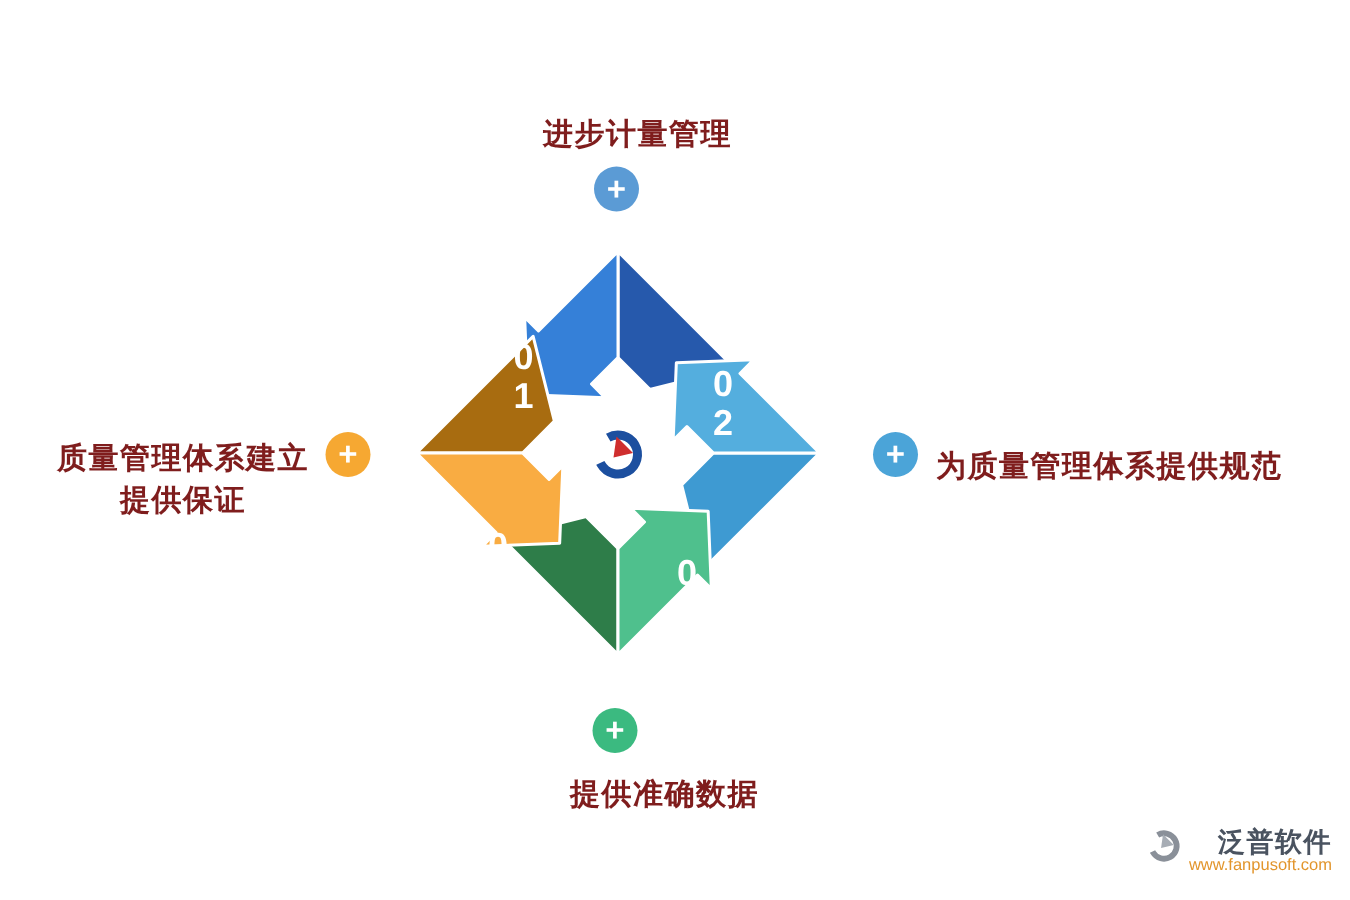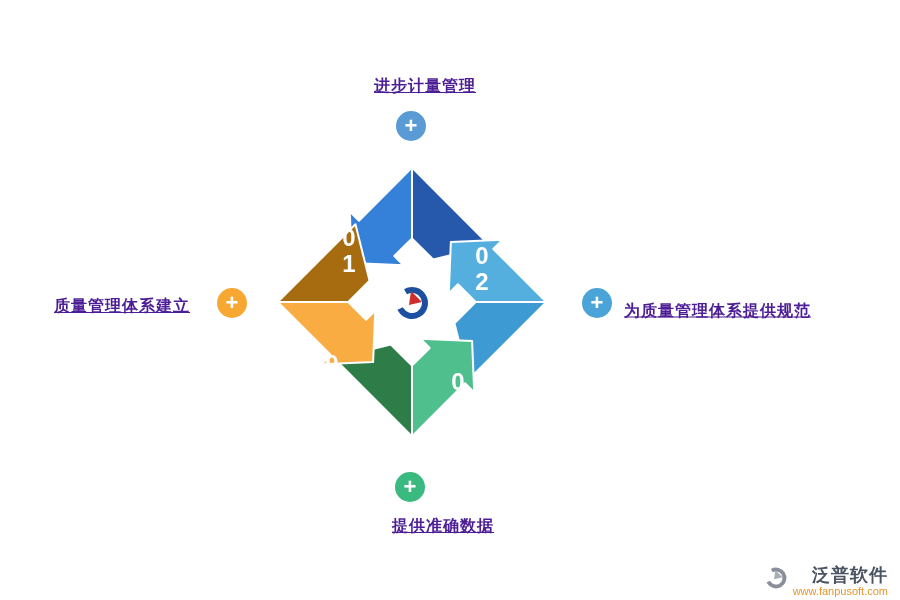--- a/index.html
+++ b/index.html
@@ -1,57 +1,58 @@
 <!DOCTYPE html>
 <html><head>
 <meta charset="utf-8">
 <style>
   html,body{margin:0;padding:0;}
   body{
     width:900px;height:600px;background:#ffffff;position:relative;overflow:hidden;
     font-family:"Liberation Sans","DejaVu Sans",sans-serif;
   }
   .callout-label{
-    position:absolute;font-size:16px;font-weight:700;color:#4c1d95;
-    letter-spacing:1px;white-space:nowrap;text-decoration:underline;
+    position:absolute;font-size:20px;font-weight:700;color:#7f1d1d;
+    letter-spacing:1px;white-space:nowrap;
   }
   .center-x{transform:translateX(-50%);}
   .center-xy{transform:translate(-50%,-50%);}
   .center-y{transform:translateY(-50%);}
   .multiline{text-align:center;line-height:28px;}
   .plus-badge{
     position:absolute;width:30px;height:30px;border-radius:50%;
     color:#fff;display:flex;align-items:center;justify-content:center;
     font-size:22px;font-weight:700;line-height:1;padding-bottom:1px;box-sizing:border-box;
   }
   #cycle-svg{position:absolute;left:262px;top:152px;}
   .arrow-path{stroke:#ffffff;stroke-width:2;stroke-linejoin:round;}
   .step-digit{
     font-size:24px;font-weight:700;fill:#ffffff;text-anchor:middle;
     font-family:"Liberation Sans","DejaVu Sans",sans-serif;
   }
   #center-logo{position:absolute;left:392px;top:283px;}
   #watermark{
-    position:absolute;right:12px;bottom:2px;display:flex;align-items:flex-start;gap:4px;
+    position:absolute;right:12px;bottom:16px;display:flex;align-items:flex-start;gap:4px;
   }
   #watermark .wm-text{display:flex;flex-direction:column;align-items:flex-end;}
   #watermark .wm-brand{font-size:18px;font-weight:700;color:#4a5360;line-height:20px;letter-spacing:1px;}
   #watermark .wm-url{font-size:11px;color:#e2952c;line-height:13px;text-align:right;}
 </style>
 </head>
 <body>
 
 <div class="callout-label center-x" style="left:425px;top:76px;">进步计量管理</div>
 <div class="plus-badge center-x" style="left: 411px; top: 111px; background-color: rgb(91, 155, 213);">+</div>
 
 <div class="plus-badge center-xy" style="left: 597px; top: 303px; background-color: rgb(75, 164, 216);">+</div>
 <div class="callout-label center-y" style="left:624px;top:311px;">为质量管理体系提供规范</div>
 
 <div class="callout-label multiline center-x" style="left:122px;top:292px;">
   <div>质量管理体系建立</div>
+  <div>提供保证</div>
 </div>
 <div class="plus-badge center-xy" style="left: 232px; top: 303px; background-color: rgb(246, 168, 50);">+</div>
 
 <div class="plus-badge center-xy" style="left: 410px; top: 487px; background-color: rgb(59, 186, 128);">+</div>
 <div class="callout-label center-x" style="left:443px;top:516px;">提供准确数据</div>
 
 <svg id="cycle-svg" width="300" height="300" viewBox="-150 -150 300 300">
 
   <g transform="rotate(45)">
     <path class="arrow-path" d="M -95,-95 L 15,-95 L -15,-45 L -45,-45 Z" fill="#2659ac"></path>

